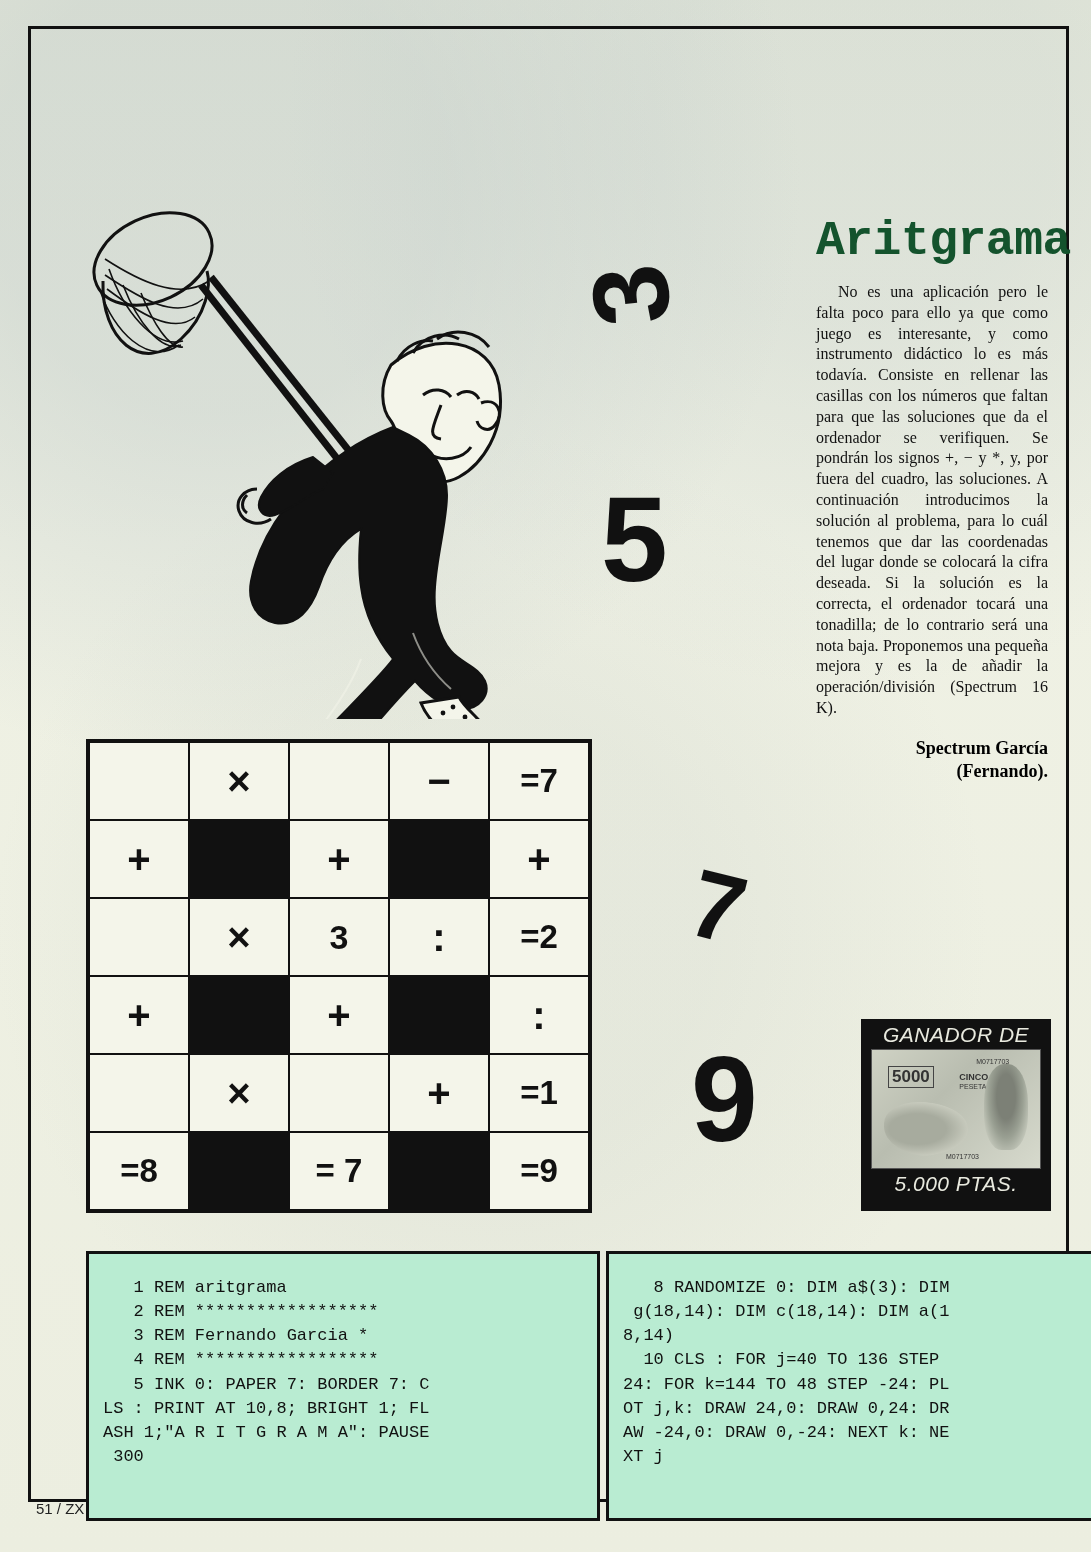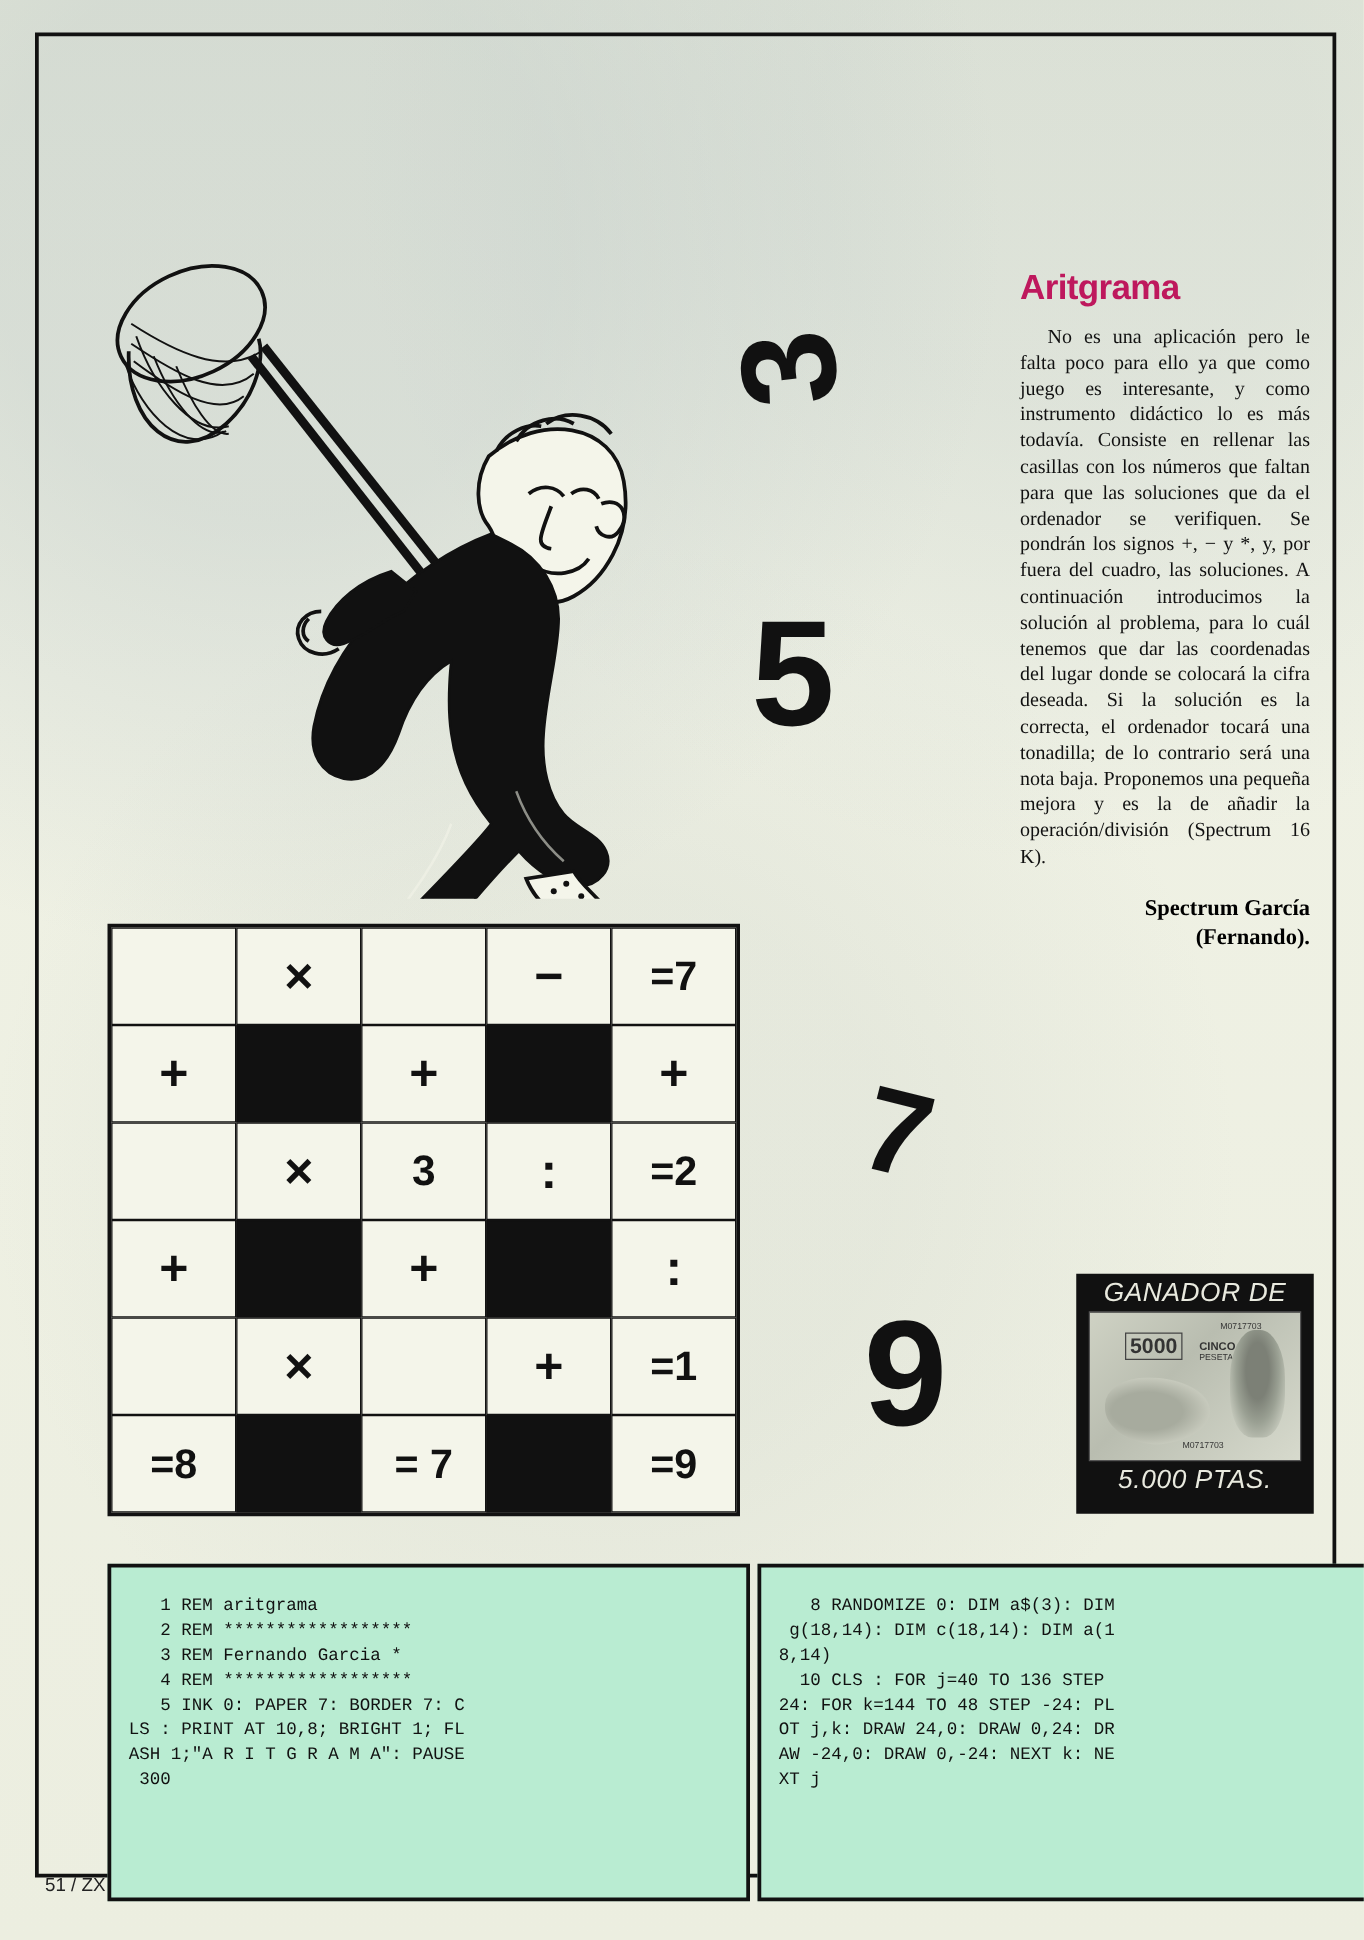--- a/index.html
+++ b/index.html
@@ -60,22 +60,22 @@
     line-height:1;
   }
   .d3{left:570px;top:212px;font-size:108px;transform:rotate(-96deg);}
   .d5{left:570px;top:450px;font-size:120px;}
   .d7{left:660px;top:830px;font-size:96px;transform:rotate(14deg);}
   .d9{left:660px;top:1010px;font-size:120px;}
 
   
   .article{position:absolute;left:785px;top:185px;width:232px;}
   .article h1{
-    font-family:Liberation Sans, sans-serif;
-    font-size:28px;font-weight:700;margin:0 0 14px 0;color:#be185d;
+    font-family:Liberation Mono, monospace;
+    font-size:48px;font-weight:700;margin:0 0 14px 0;color:#14532d;
     letter-spacing:-.5px;
   }
   .article p{
     margin:0;font-size:16px;line-height:1.30;text-align:justify;
     text-indent:22px;color:#111;
     hyphens:auto;
   }
   .byline{
     margin-top:18px;text-align:right;font-weight:700;font-size:18px;line-height:1.3;
   }
@@ -91,21 +91,21 @@
     text-align:center;letter-spacing:.5px;
   }
   .prize .pr-top{padding:4px 0 2px;}
   .prize .pr-bot{padding:3px 0 4px;}
   .note{
     margin:0 10px;height:118px;
     background:linear-gradient(135deg,#cfd2c4 0%,#b9bdb0 40%,#d7dacd 100%);
     border:1px solid #555;position:relative;overflow:hidden;
   }
   .note .nv{position:absolute;font-family:"Liberation Sans",sans-serif;color:#333;}
-  .note .n5000{left:28px;top:16px;font-size:17px;font-weight:700;border:1px solid #444;padding:0 3px;}
+  .note .n5000{left:16px;top:16px;font-size:17px;font-weight:700;border:1px solid #444;padding:0 3px;}
   .note .ncinco{left:52%;top:22px;font-size:9px;font-weight:700;}
   .note .npes{left:52%;top:33px;font-size:7px;}
   .note .nser{left:62%;top:8px;font-size:7px;}
   .note .nser2{left:44%;bottom:8px;font-size:7px;}
   .note .face{
     position:absolute;right:12px;top:14px;width:44px;height:86px;
     background:radial-gradient(ellipse at 50% 38%, #7c8076 0 30%, #9aa093 55%, #c3c7ba 80%);
     border-radius:45% 45% 40% 40%;
   }
   .note .map{
@@ -130,21 +130,21 @@
   }
   .cell.black{background:#111;}
   .cell.op{font-size:40px;}
   .cell.res{font-size:33px;}
 
   
   .listing{
     position:absolute;top:1222px;height:220px;
     background:#b9ecd2;border:3px solid #111;
     font-family:"Liberation Mono","DejaVu Sans Mono",monospace;
-    font-size:14px;line-height:1.42;color:#111;
+    font-size:17px;line-height:1.42;color:#111;
     padding:22px 14px;white-space:pre;overflow:hidden;
   }
   .listing.left{left:55px;width:480px;}
   .listing.right{left:575px;width:460px;}
 
   .folio{
     position:absolute;left:36px;top:1500px;
     font-family:"Liberation Sans", sans-serif;
     font-size:15px;color:#222;
   }

